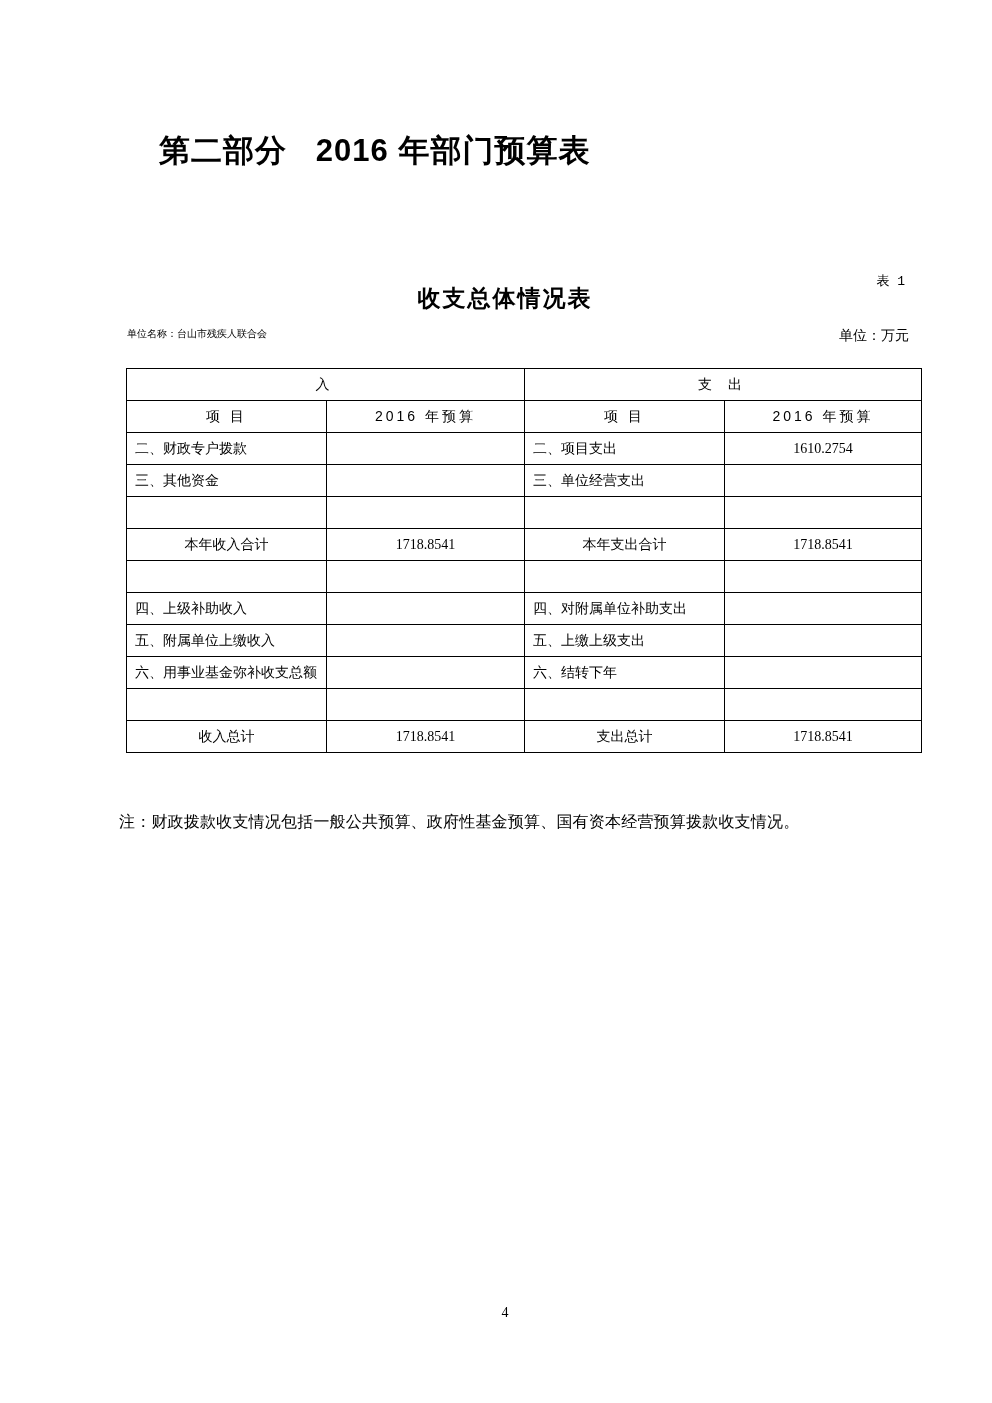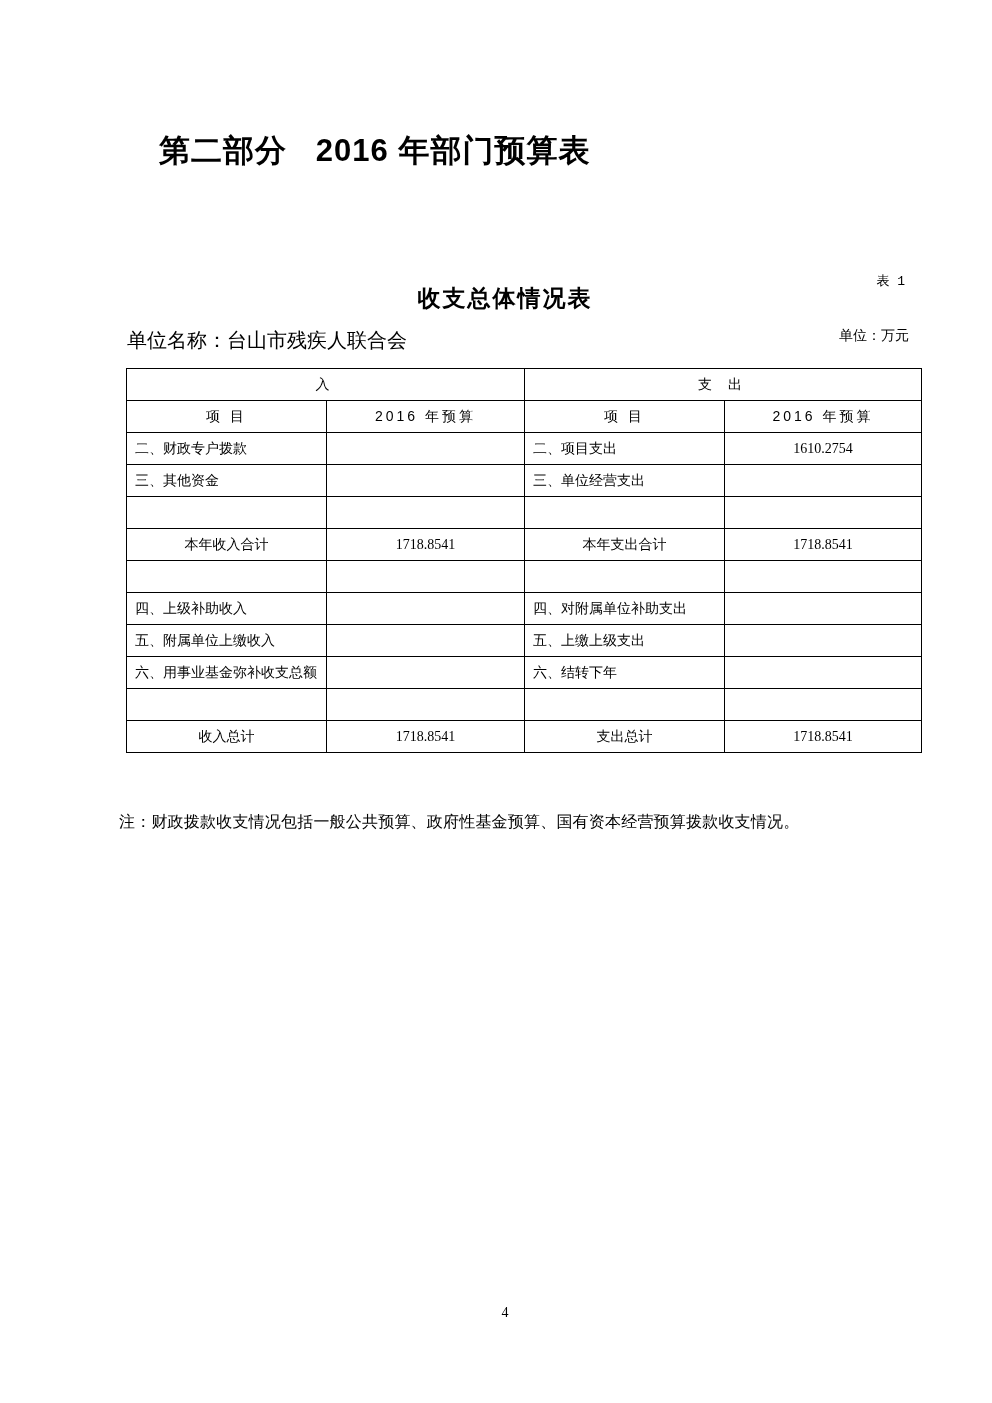--- a/index.html
+++ b/index.html
@@ -47,21 +47,21 @@
     position: absolute;
     right: 96px;
     top: 272px;
     font-family: Liberation Mono, monospace;
     font-size: 13px;
   }
   .unit-name {
     position: absolute;
     left: 118px;
     top: 327px;
-    font-size: 20px;
+    font-size: 10px;
     font-family: Liberation Mono, monospace;
   }
   .unit-measure {
     position: absolute;
     right: 92px;
     top: 327px;
     font-size: 14px;
     text-align: center;
   }
   table.budget {

